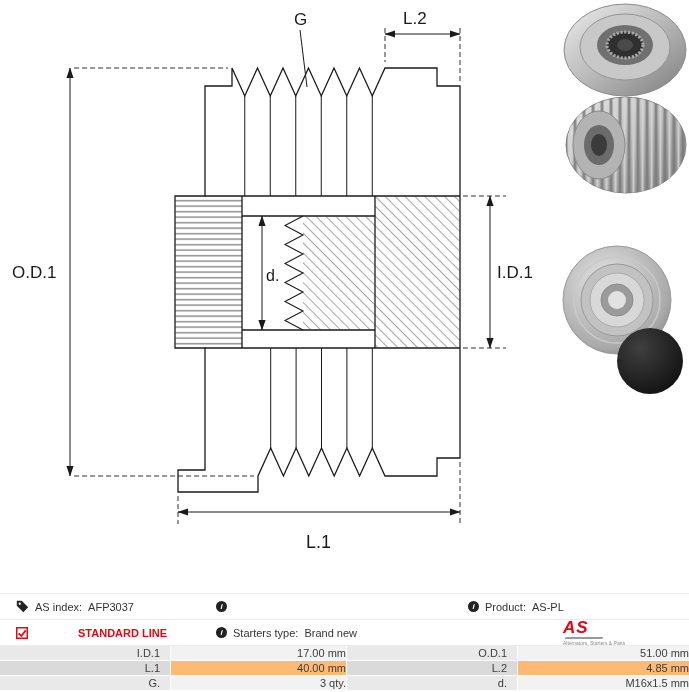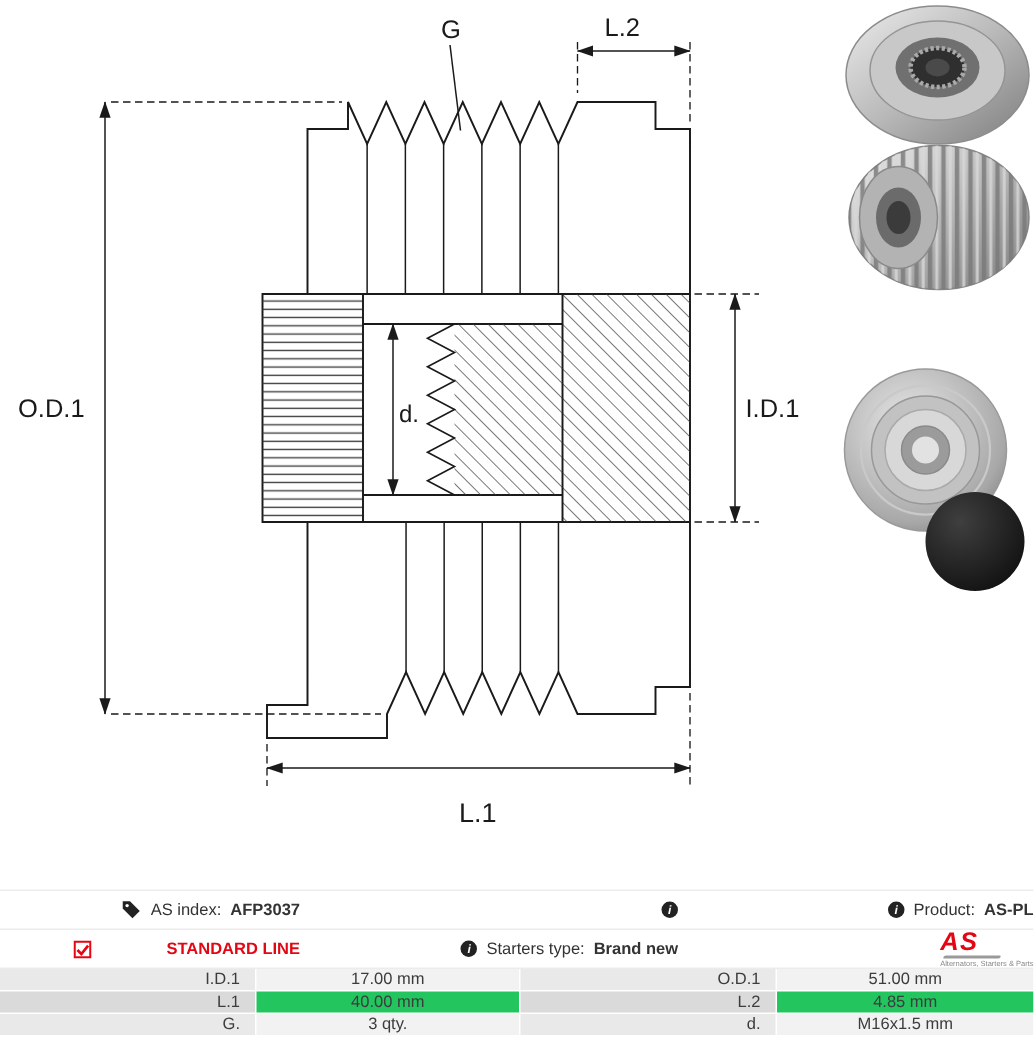--- a/index.html
+++ b/index.html
@@ -9,44 +9,44 @@
   }
   svg text{font-family:"Liberation Sans",sans-serif;}
   .abs{position:absolute;}
 
   
   .info-strip{
     position:absolute;top:593px;left:0;width:689px;height:52px;
     display:grid;grid-template-columns:200px 252px 237px;grid-template-rows:26px 26px;
     font-size:11px;border-top:1px solid #ececec;background:#fff;
   }
-  .info-cell{display:flex;align-items:center;gap:6px;border-bottom:1px solid #ececec;white-space:nowrap;justify-content:flex-end;}
-  .b{font-weight:bold;}
+  .info-cell{display:flex;align-items:center;gap:6px;padding-left:16px;border-bottom:1px solid #ececec;white-space:nowrap;}
+  .b{font-weight:normal;}
   .red{color:#e30613;font-weight:bold;margin-left:44px;}
   .icon-info{
     display:inline-block;width:11px;height:11px;border-radius:50%;
     background:#222;color:#fff;font-size:8px;line-height:11px;text-align:center;
     font-weight:bold;flex:0 0 auto;font-style:italic;
   }
-  .logo-wrap{display:flex;flex-direction:column;line-height:1;margin-left:51px;}
+  .logo-wrap{display:flex;flex-direction:column;line-height:1;margin-left:95px;}
   .logo-main{color:#e30613;font-weight:bold;font-style:italic;font-size:17px;letter-spacing:1px;}
   .logo-swoosh{width:38px;height:2px;background:#9a9a9a;border-radius:2px;margin:1px 0 2px 2px;transform:skewX(-30deg);}
   .logo-tagline{font-size:5px;color:#8a8a8a;}
 
   
   .spec-table{
     position:absolute;top:646px;left:0;width:689px;
     display:grid;grid-template-columns:170px 175px 170px 171px;grid-auto-rows:14px;
     gap:1px;background:#fff;font-size:11px;color:#3c3c3c;
   }
   .spec-table div{line-height:14px;}
   .k{background:#e9e9e9;text-align:right;padding-right:10px;}
-  .v{background:#f2f2f2;text-align:center;}
+  .v{background:#f2f2f2;text-align:right;}
   .r2 .k,.k.r2{background:#dadada;}
-  .r2 .v,.v.r2{background:#22c55e;}
+  .r2 .v,.v.r2{background:#fdba74;}
 </style>
 </head>
 <body>
 
 <svg class="abs" style="left:0;top:0;" width="545" height="585" viewBox="0 0 545 585">
   <defs>
     <marker id="arw" viewBox="0 0 10 10" refX="9.5" refY="5" markerWidth="11" markerHeight="11" orient="auto-start-reverse">
       <path d="M0,1.6 L10,5 L0,8.4 Z" fill="#1a1a1a"></path>
     </marker>
     <pattern id="hatch" patternUnits="userSpaceOnUse" width="7" height="7" patternTransform="rotate(-45)">

